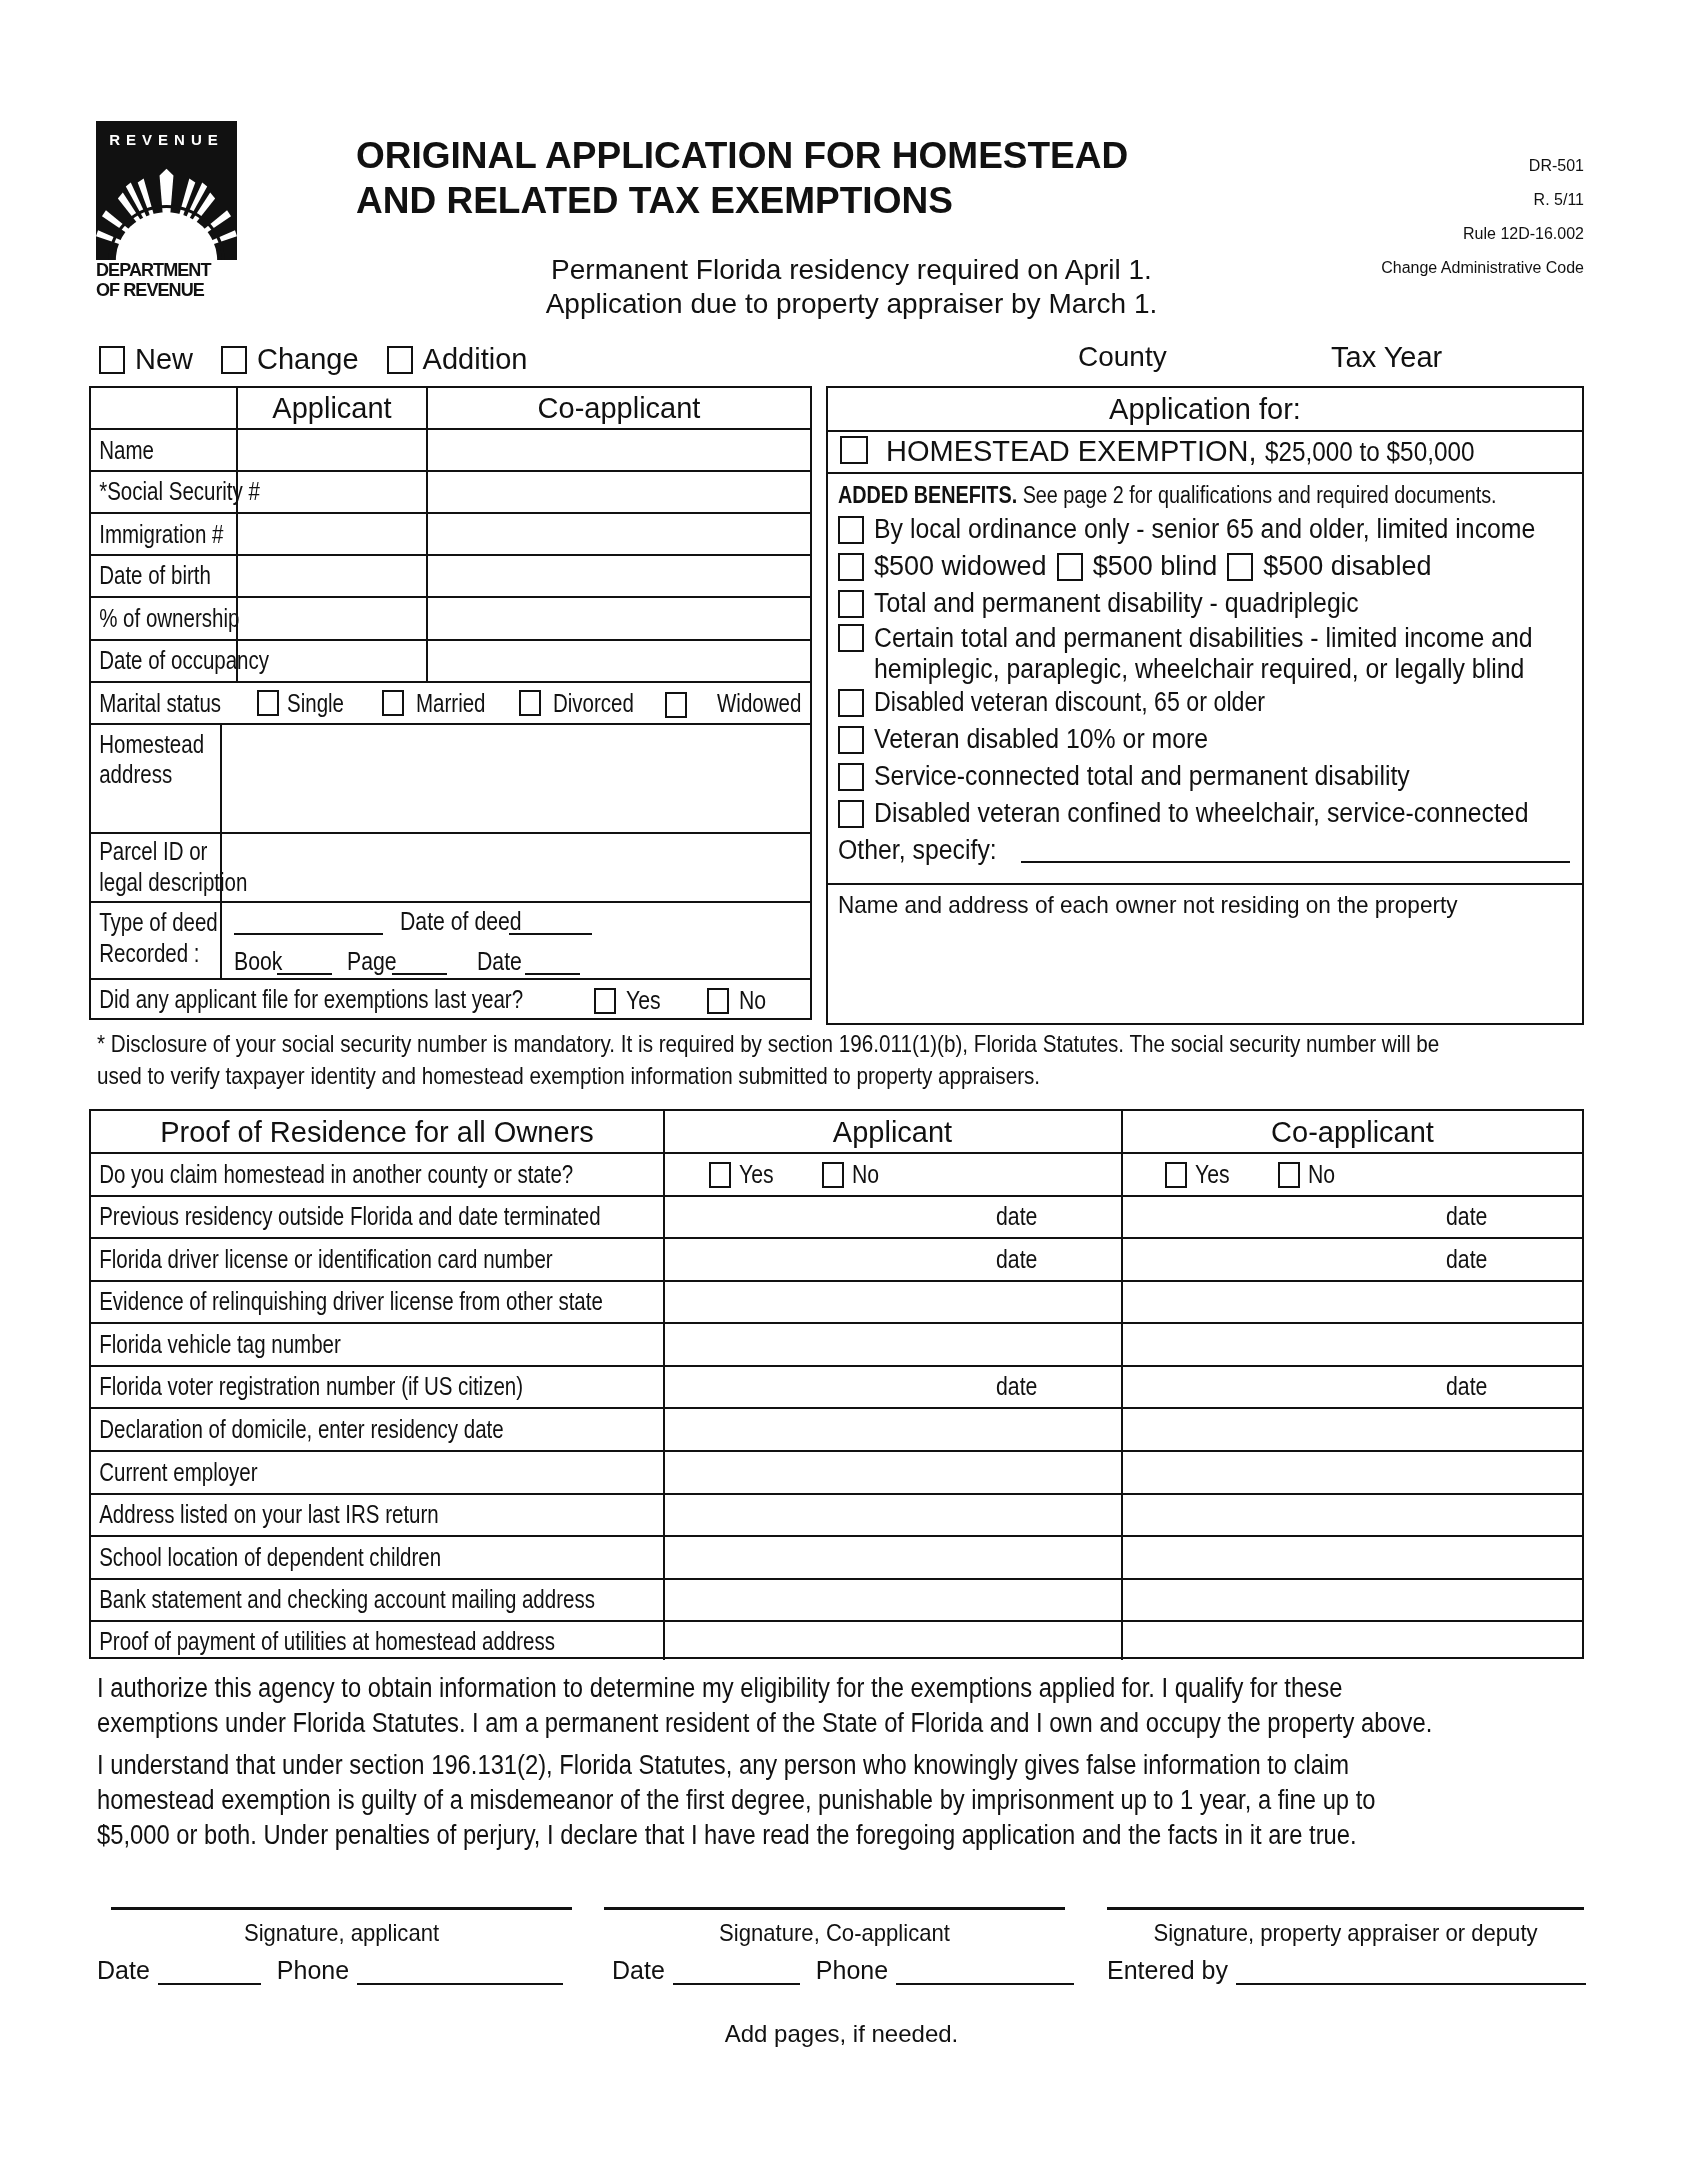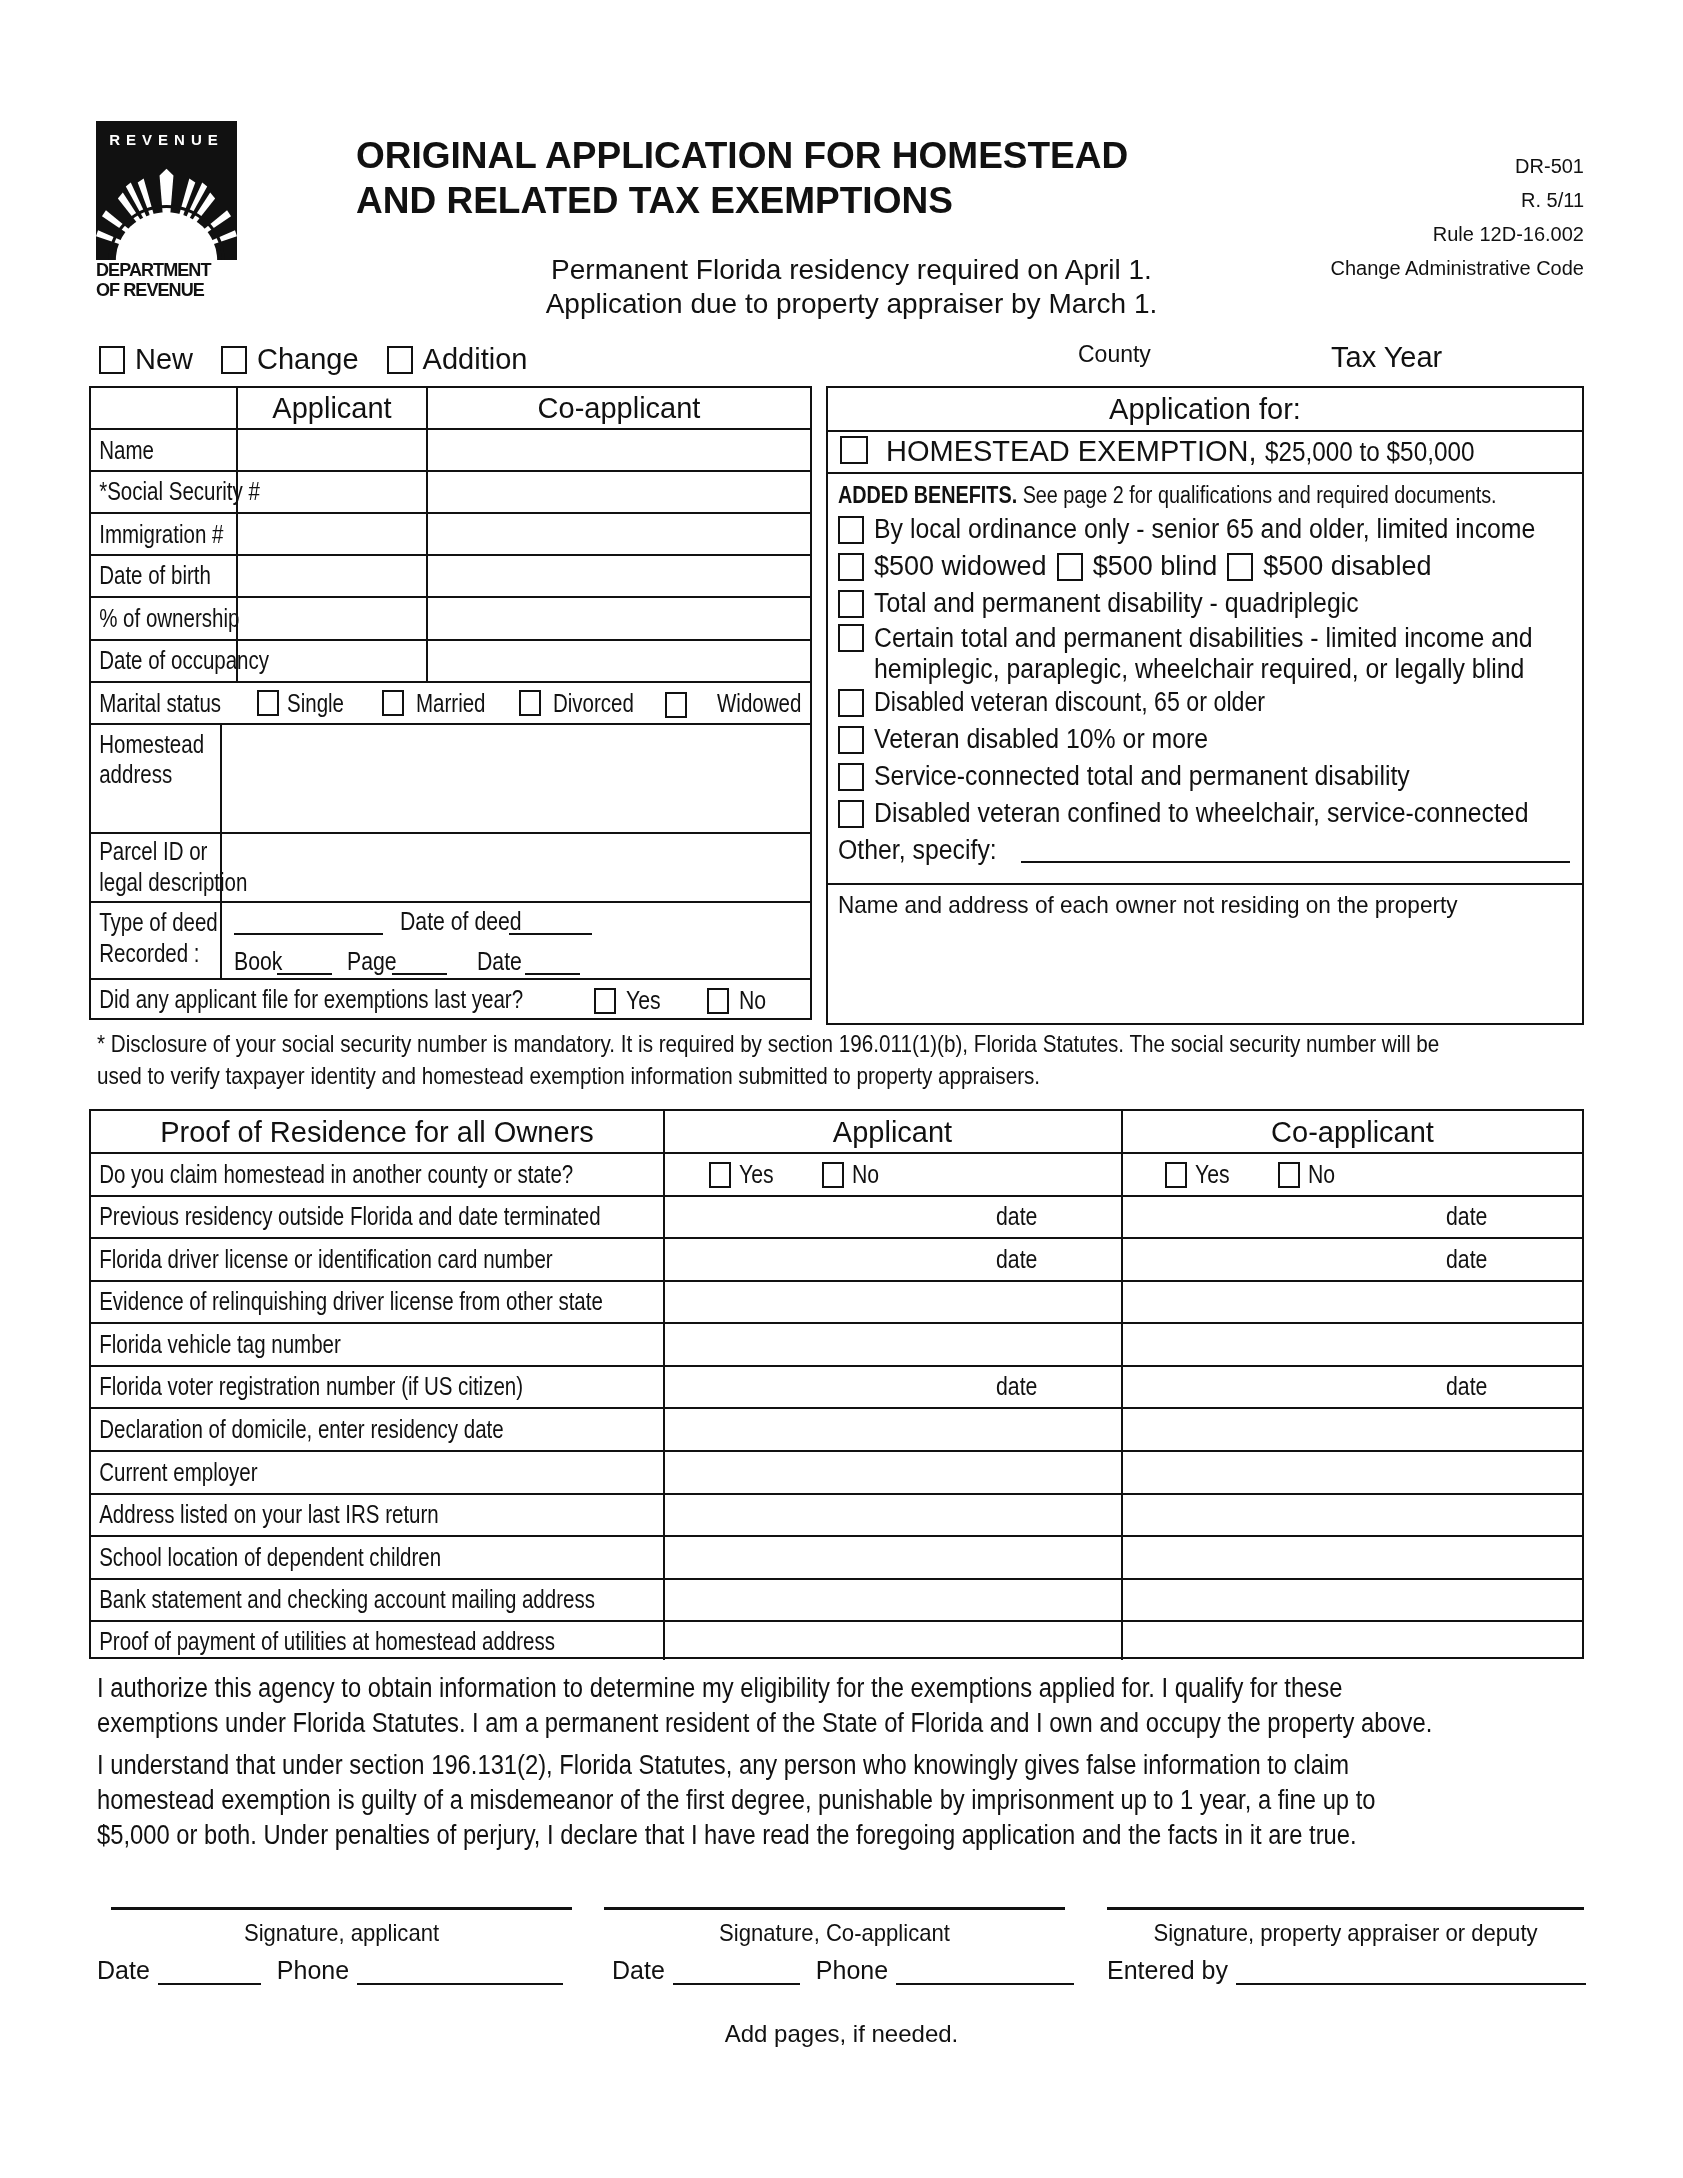--- a/index.html
+++ b/index.html
@@ -9,29 +9,29 @@
 
   
   #logo { left:96px; top:121px; width:141px; height:181px; }
   #logo .box { position:absolute; left:0; top:0; width:141px; height:139px; background:#111; overflow:hidden; }
   #logo .fl { position:absolute; top:10px; left:0; width:141px; text-align:center; color:#fff; font-weight:bold; font-size:15px; letter-spacing:6px; }
   #logo .dept { position:absolute; left:0; top:139px; width:141px; font-weight:bold; font-size:19px; line-height:20px; letter-spacing:-1px; text-align:left; transform:scaleX(0.95); transform-origin:left top; }
 
   
   #title { left:356px; top:133px; width:990px; font-weight:bold; font-size:37px; line-height:45px; }
   #subtitle { left:416px; top:253px; width:871px; text-align:center; font-size:28px; line-height:34px; }
-  #formcode { right:99px; top:149px; text-align:right; font-size:20px; line-height:34px; }
+  #formcode { right:99px; top:149px; text-align:right; font-size:16px; line-height:34px; }
   #formcode div { white-space:nowrap; }
   #formcode .gap { height:10px; }
 
   
   #toprow { left:99px; top:343px; font-size:29px; display:flex; align-items:center; gap:10px; }
   #toprow .item { display:flex; align-items:center; gap:10px; margin-right:18px; }
   #toprow .cb { width:26px; height:28px; }
-  #county { left:1078px; top:341px; font-size:23px; }
+  #county { left:1078px; top:341px; font-size:28px; }
   #taxyear { left:1331px; top:341px; font-size:29px; }
 
   
   #lefttable { left:89px; top:386px; width:723px; height:634px; border:2px solid #111; box-sizing:border-box; }
   .row { position:absolute; left:0; right:0; border-bottom:2px solid #111; box-sizing:border-box; }
   .row:last-child { border-bottom:none; }
   .cell { position:absolute; top:0; bottom:0; box-sizing:border-box; }
   .vline { border-left:2px solid #111; }
   .lbl { font-size:25px; transform:scaleX(0.82); transform-origin:left center; white-space:nowrap; padding-left:10px; }
   .hdr { font-size:29px; text-align:center; }

